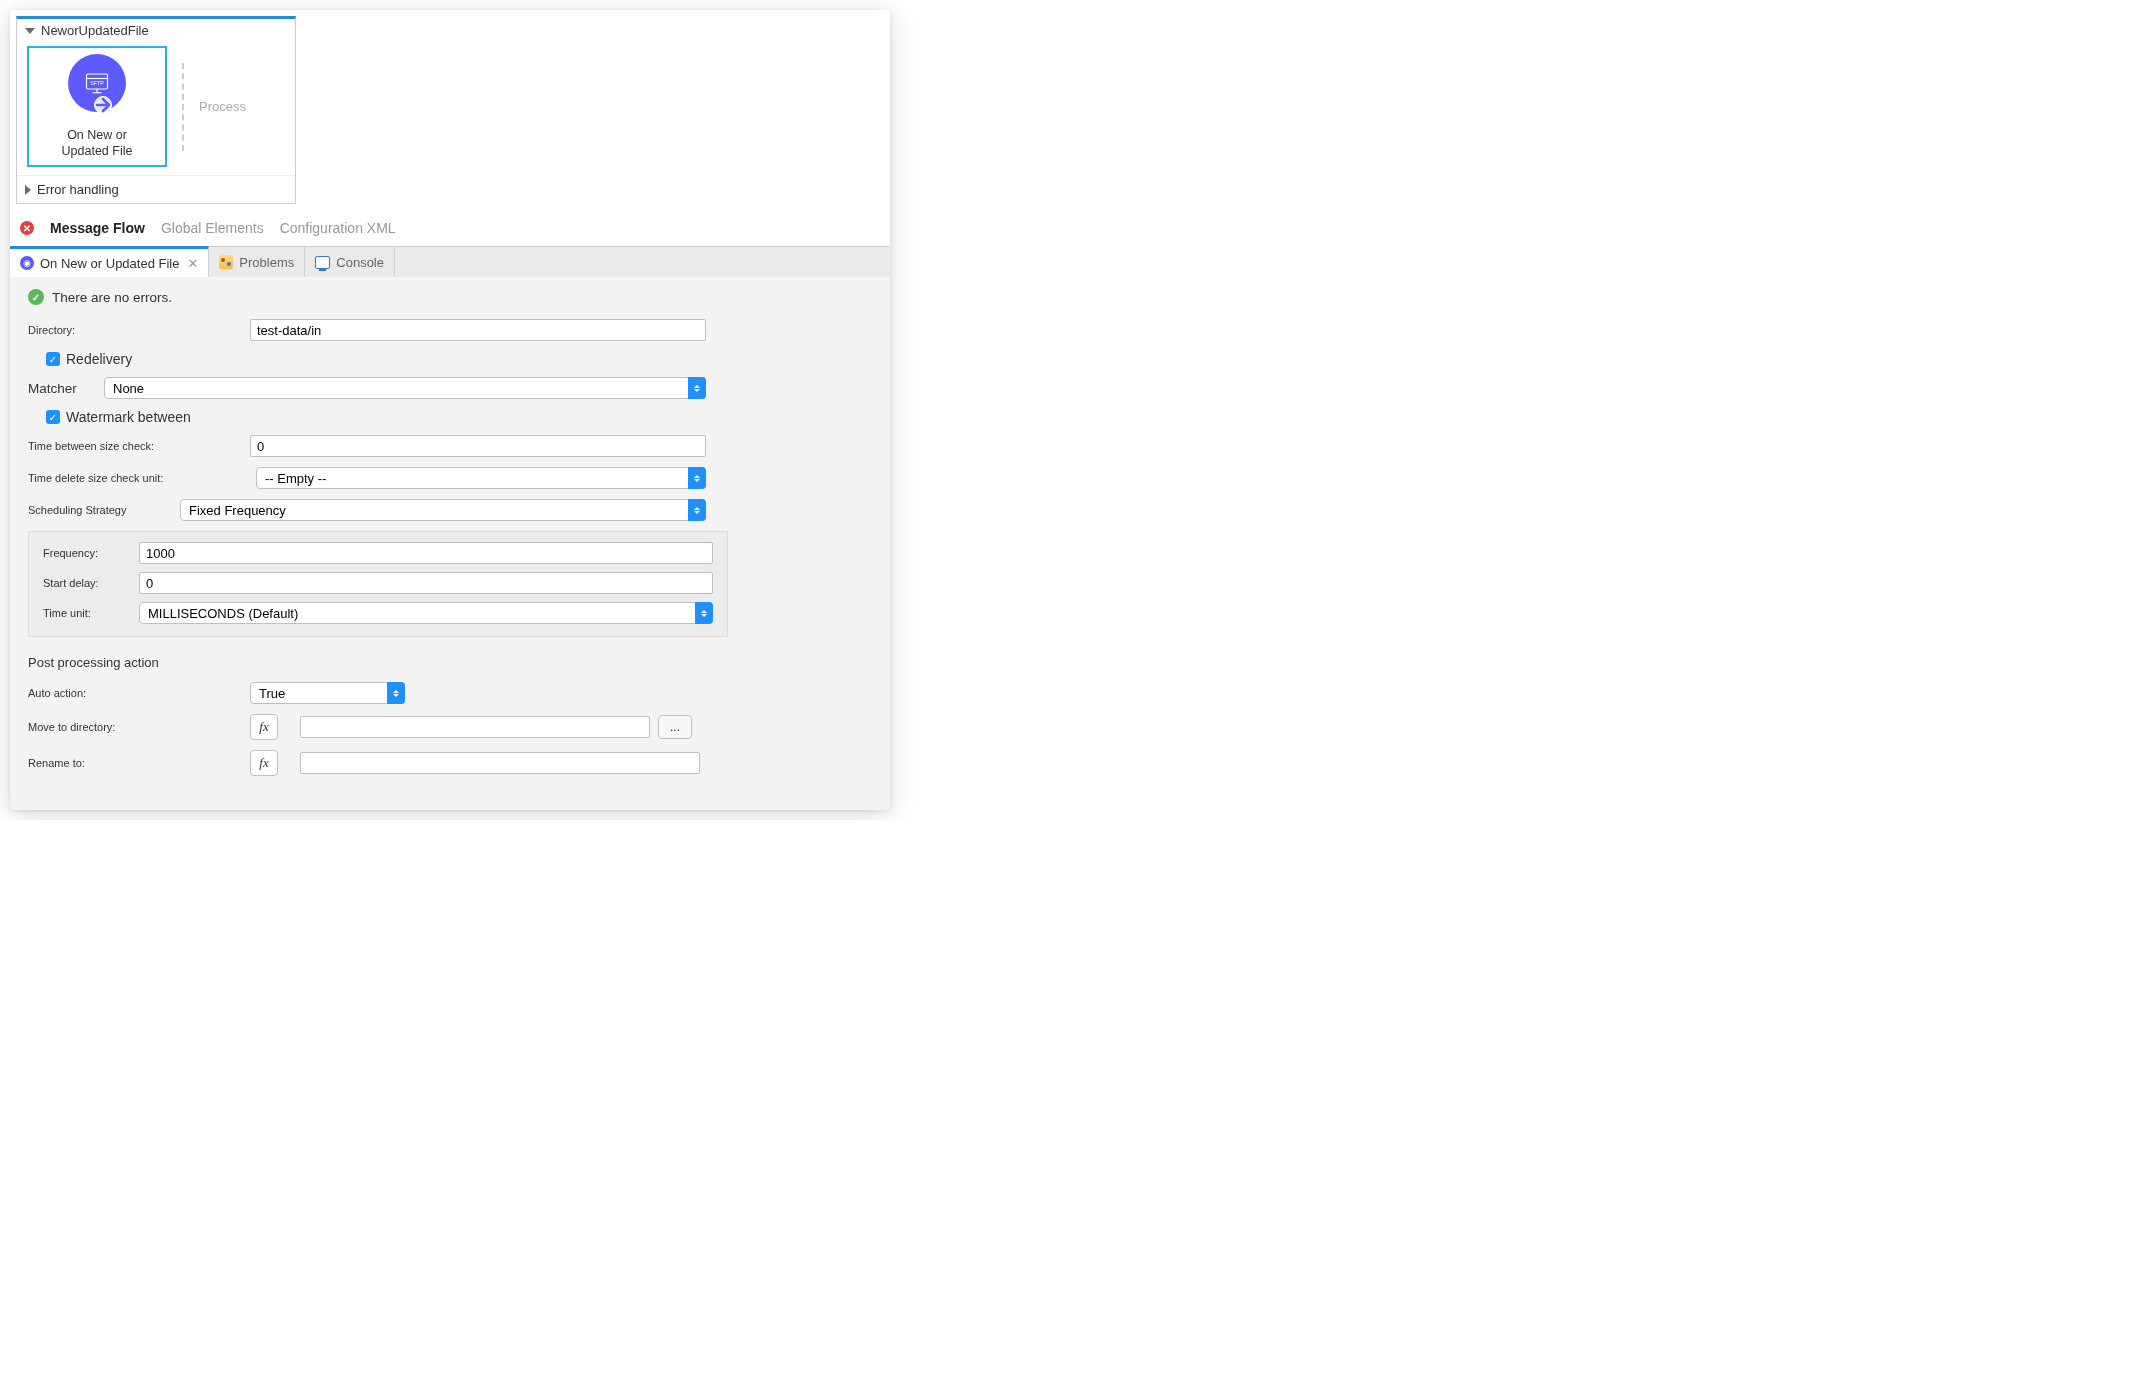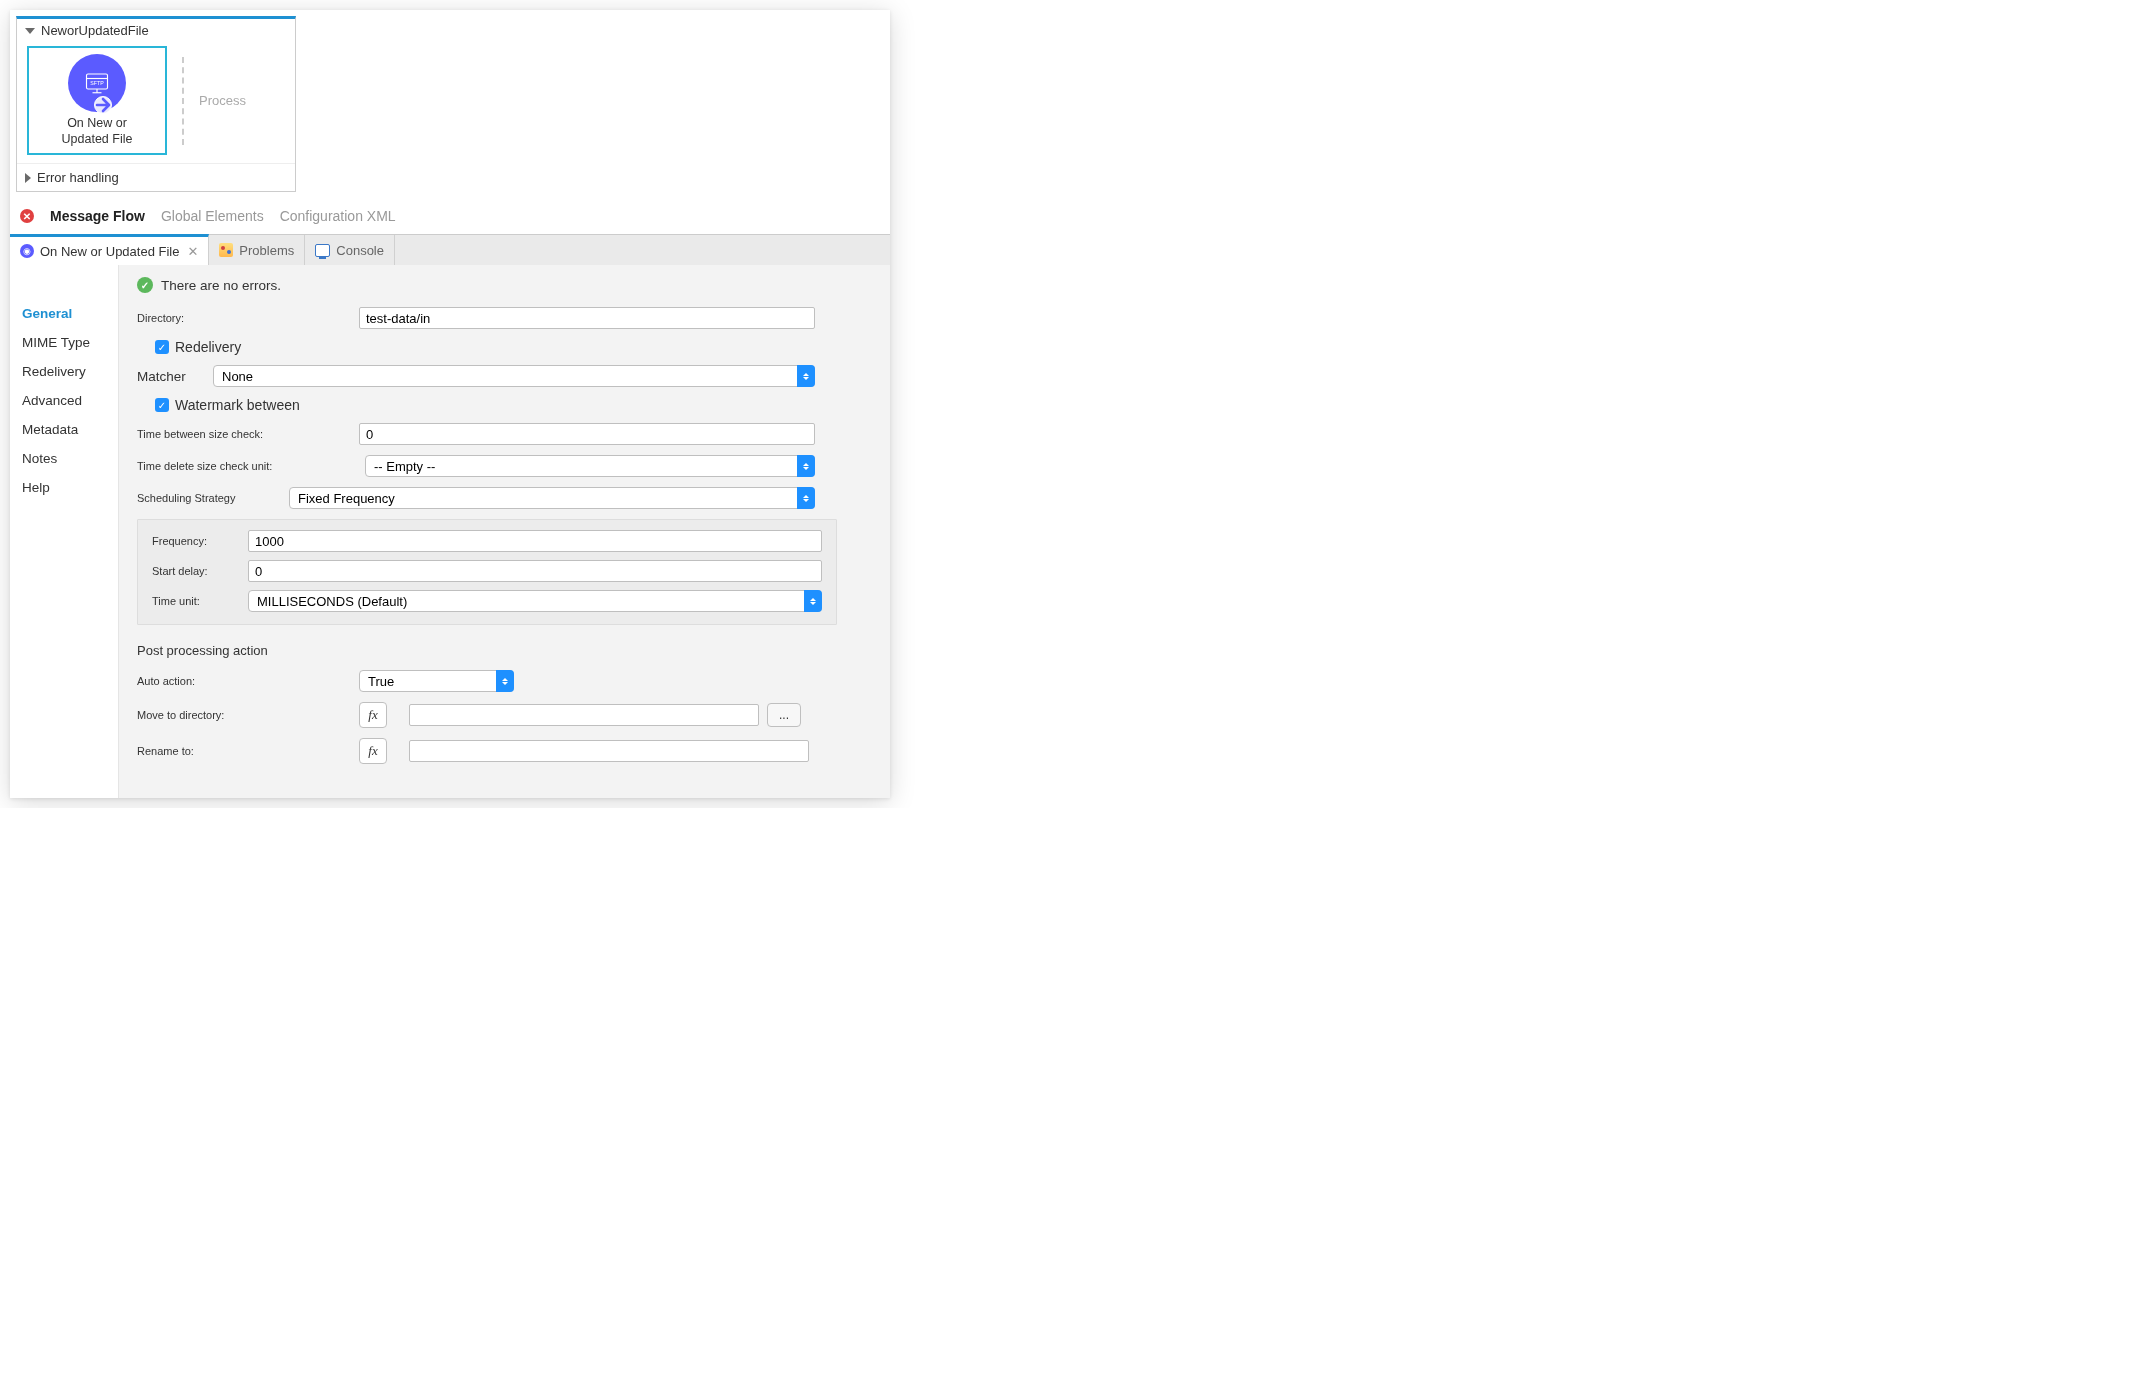--- a/index.html
+++ b/index.html
@@ -7,21 +7,21 @@
 .canvas{border:1px solid #ccc;width:278px;margin:0 0 8px 0;background:#fff}
 .canvas-top{border-top:3px solid #1e90d2}
 .flow-header{display:flex;align-items:center;padding:4px 8px;font-size:13px;gap:6px}
 .triangle-down{display:inline-block;width:0;height:0;border-left:5px solid transparent;border-right:5px solid transparent;border-top:6px solid #6a6a6a}
 .triangle-right{display:inline-block;width:0;height:0;border-top:5px solid transparent;border-bottom:5px solid transparent;border-left:6px solid #6a6a6a}
 .flow-body{display:flex;align-items:center;gap:15px;padding:4px 10px 8px 10px}
 .node{border:2px solid #29b6d8;padding:6px 12px 6px 12px;width:112px;text-align:center;background:#fff}
 .node-icon{width:58px;height:58px;border-radius:50%;background:#5b5bff;margin:0 auto 2px auto;position:relative;display:flex;align-items:center;justify-content:center}
 .node-icon svg{width:30px;height:30px}
 .arrow-badge{position:absolute;bottom:-2px;right:14px;width:16px;height:16px;border-radius:50%;background:#e8e8ff;display:flex;align-items:center;justify-content:center;border:1px solid #fff}
-.node-label{font-size:12.5px;line-height:1.25;margin-top:4px}
+.node-label{font-size:12.5px;line-height:1.25;margin-top:16px}
 .vdash{border-left:2px dashed #ccc;height:88px}
 .process{color:#aaa;font-size:13px}
 .err-row{display:flex;align-items:center;padding:6px 8px;border-top:1px solid #eee;gap:6px;font-size:13px}
 .editor-tabs{display:flex;align-items:center;gap:16px;padding:8px 4px 10px 4px;font-size:14px}
 .err-icon{width:14px;height:14px;border-radius:50%;background:#e04040;display:inline-flex;align-items:center;justify-content:center;color:#fff;font-size:10px;font-weight:bold}
 .editor-tabs .active{font-weight:600;color:#222}
 .editor-tabs .inactive{color:#999}
 .bottom-panel{}
 .panel-tabs{display:flex;align-items:stretch;background:#eaeaea;border-top:1px solid #ccc;height:30px;font-size:13px}
 .ptab{display:flex;align-items:center;gap:6px;padding:0 10px;border-right:1px solid #d0d0d0;color:#666;cursor:default}
@@ -121,29 +121,20 @@
           </span>
         <span>Problems</span>
       </div>
       <div class="ptab">
         <span class="ic-mon"></span>
         <span>Console</span>
       </div>
     </div>
 
     <div class="panel-body">
-      <div class="side-nav">
-        <div class="sel">General</div>
-        <div>MIME Type</div>
-        <div>Redelivery</div>
-        <div>Advanced</div>
-        <div>Metadata</div>
-        <div>Notes</div>
-        <div>Help</div>
-      </div>
 
       <div class="form-area">
         <div class="status-row">
           <span class="ok-icon">✓</span>
           <span>There are no errors.</span>
         </div>
 
         <div class="frow">
           <div class="flab">Directory:</div>
           <div class="finput"><input type="text" class="txt" value="test-data/in" style=""></div>

